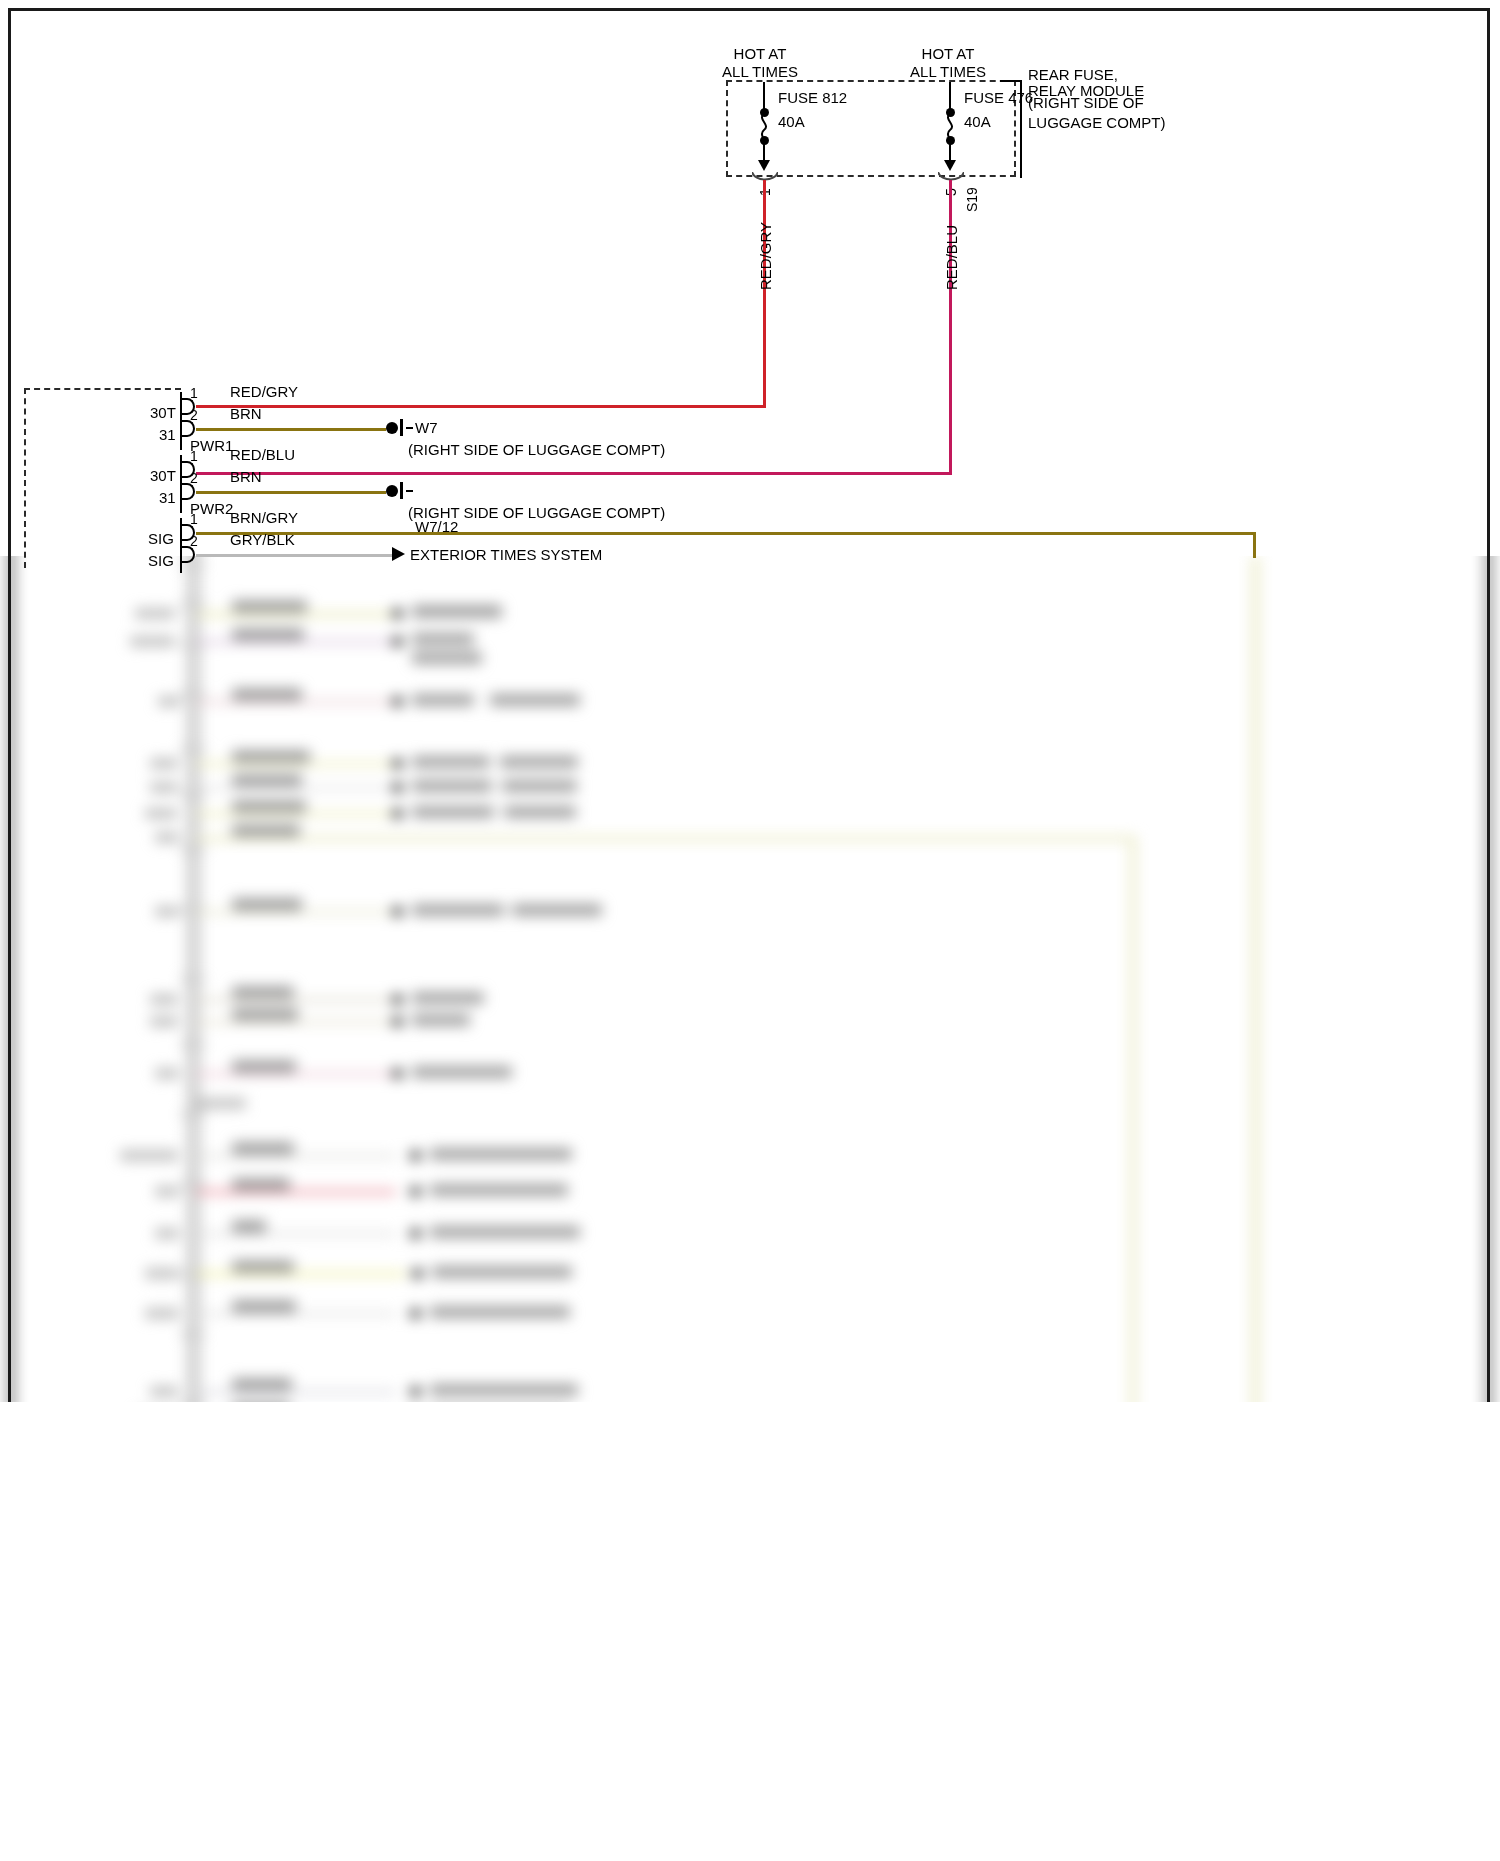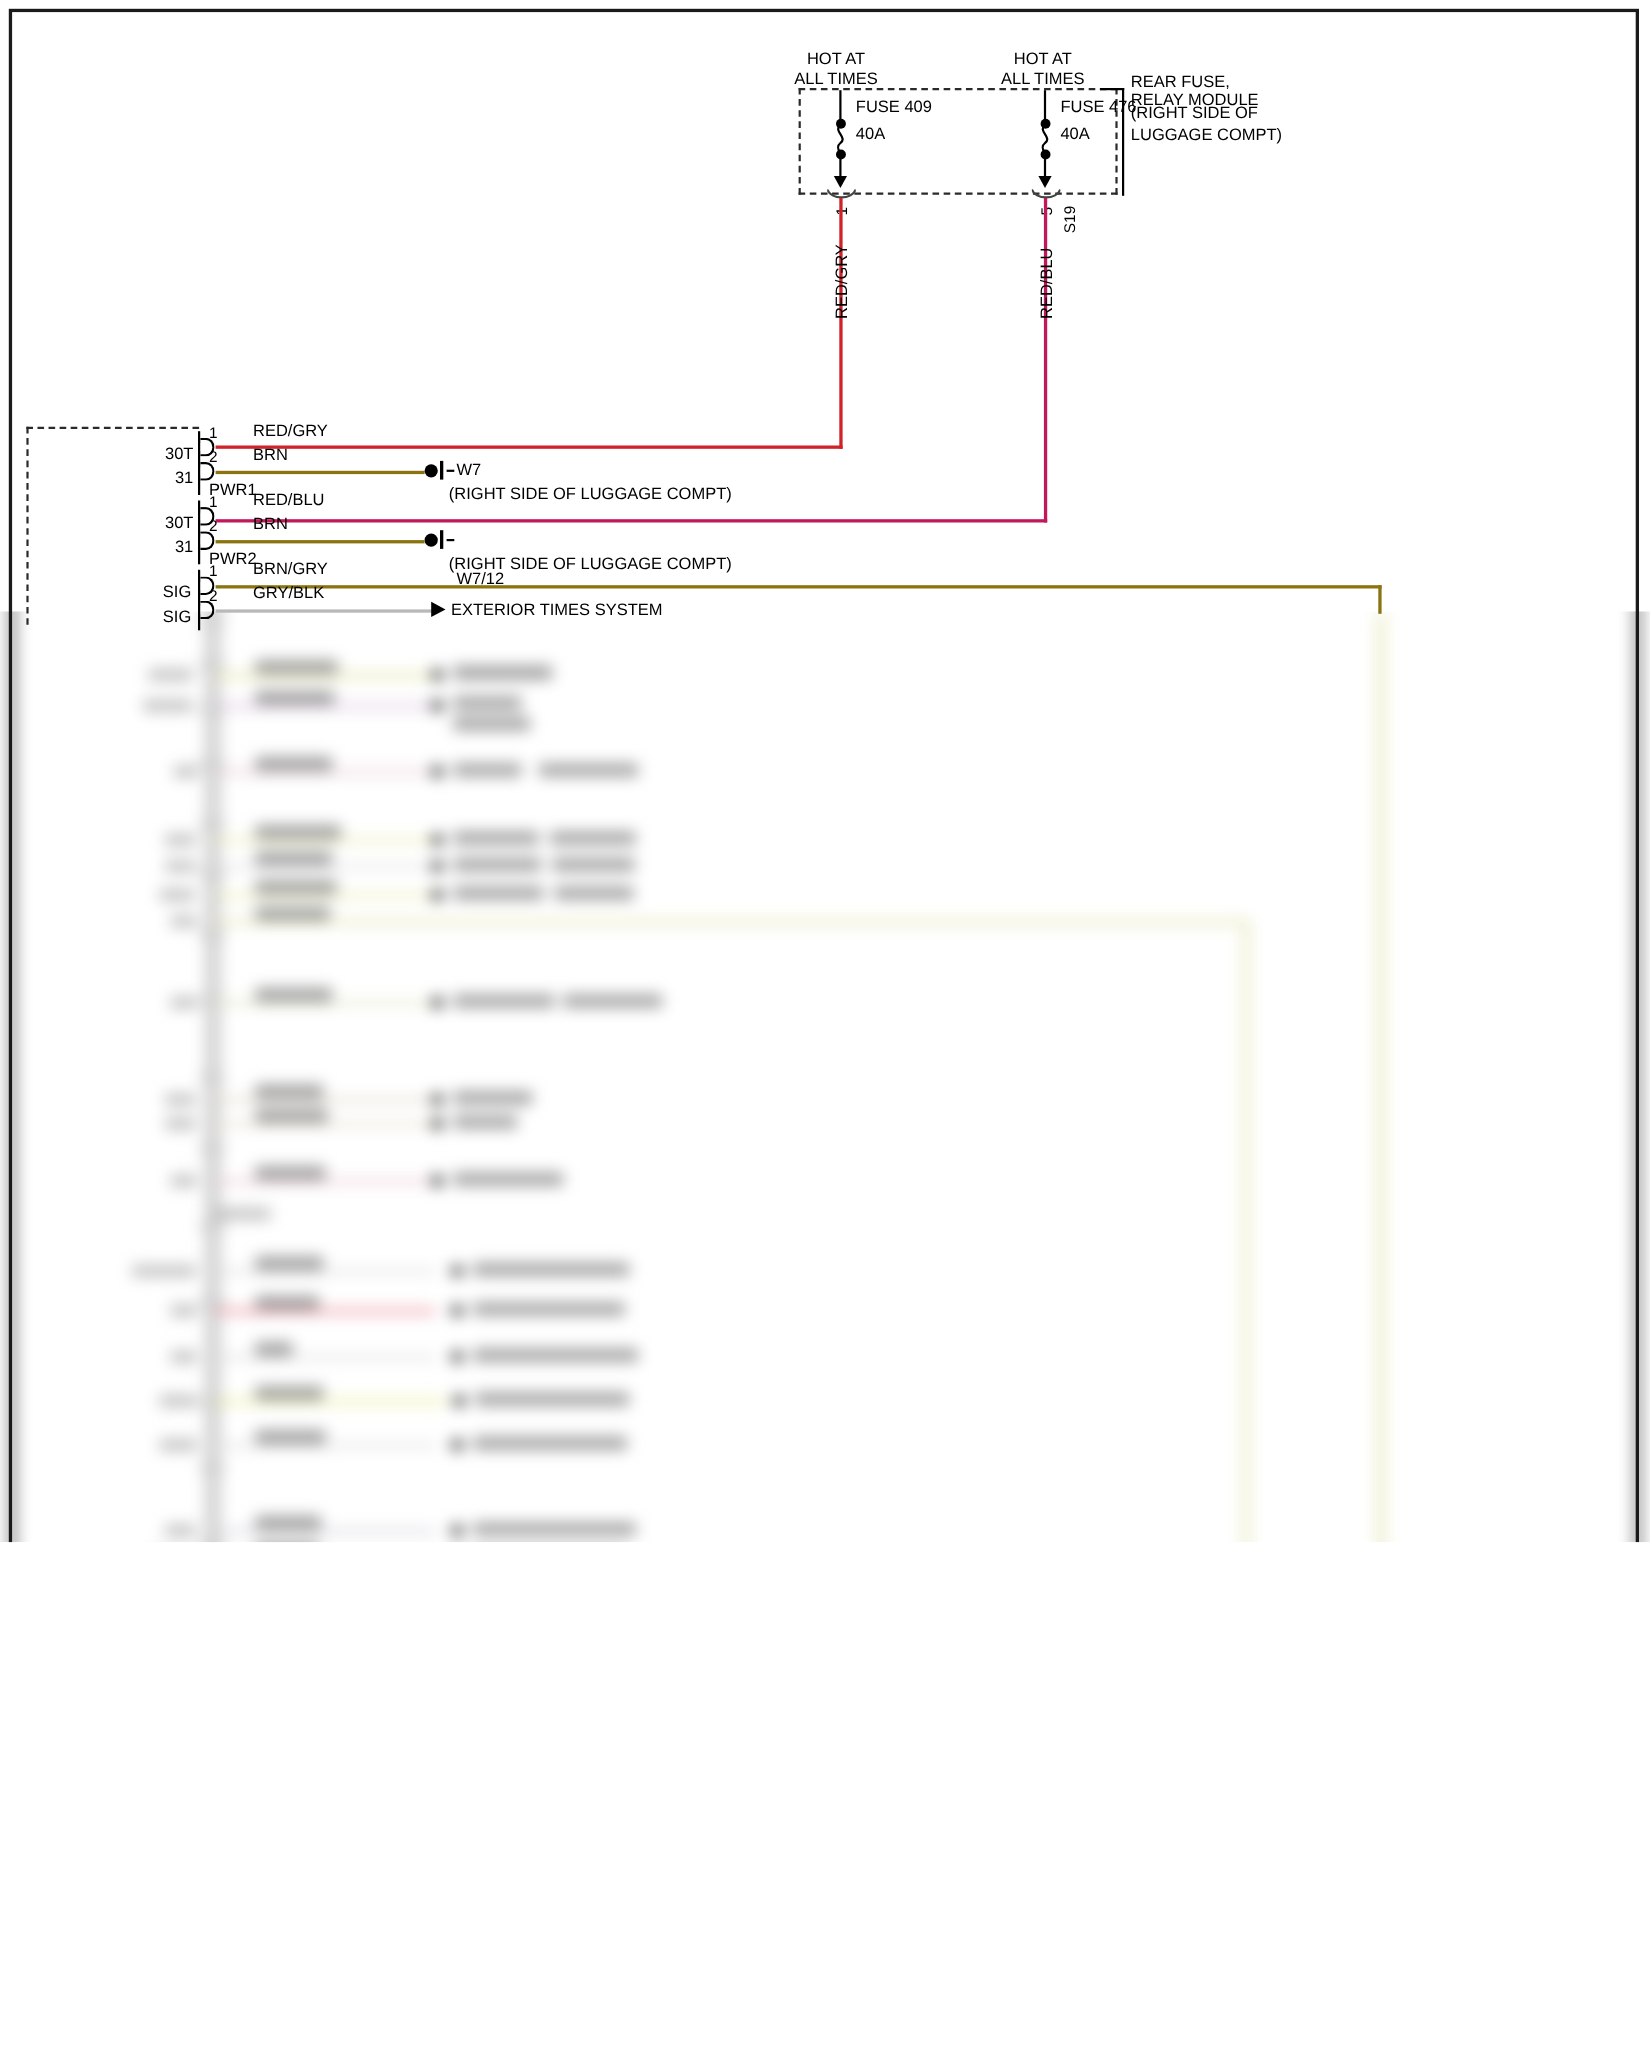--- a/index.html
+++ b/index.html
@@ -368,21 +368,21 @@
     <div class="txt c" style="left:888px;top:63px;width:120px;">ALL TIMES</div>
 
     <div class="vline" style="left:763px;top:82px;height:28px;"></div>
     <div class="dot" style="left:760px;top:108px;"></div>
     <svg style="position:absolute;left:756px;top:114px;" width="16" height="26" viewBox="0 0 16 26">
       <path d="M8 0 C 1 5, 15 11, 8 16 C 3 20, 8 24, 8 26" fill="none" stroke="#000" stroke-width="2"></path>
     </svg>
     <div class="dot" style="left:760px;top:136px;"></div>
     <div class="vline" style="left:763px;top:142px;height:22px;"></div>
     <div class="arrow-dn" style="left:758px;top:160px;"></div>
-    <div class="txt" style="left:778px;top:89px;">FUSE 409</div>
+    <div class="txt" style="left:778px;top:89px;">FUSE 812</div>
     <div class="txt" style="left:778px;top:113px;">40A</div>
 
     <div class="vline" style="left:949px;top:82px;height:28px;"></div>
     <div class="dot" style="left:946px;top:108px;"></div>
     <svg style="position:absolute;left:942px;top:114px;" width="16" height="26" viewBox="0 0 16 26">
       <path d="M8 0 C 1 5, 15 11, 8 16 C 3 20, 8 24, 8 26" fill="none" stroke="#000" stroke-width="2"></path>
     </svg>
     <div class="dot" style="left:946px;top:136px;"></div>
     <div class="vline" style="left:949px;top:142px;height:22px;"></div>
     <div class="arrow-dn" style="left:944px;top:160px;"></div>

